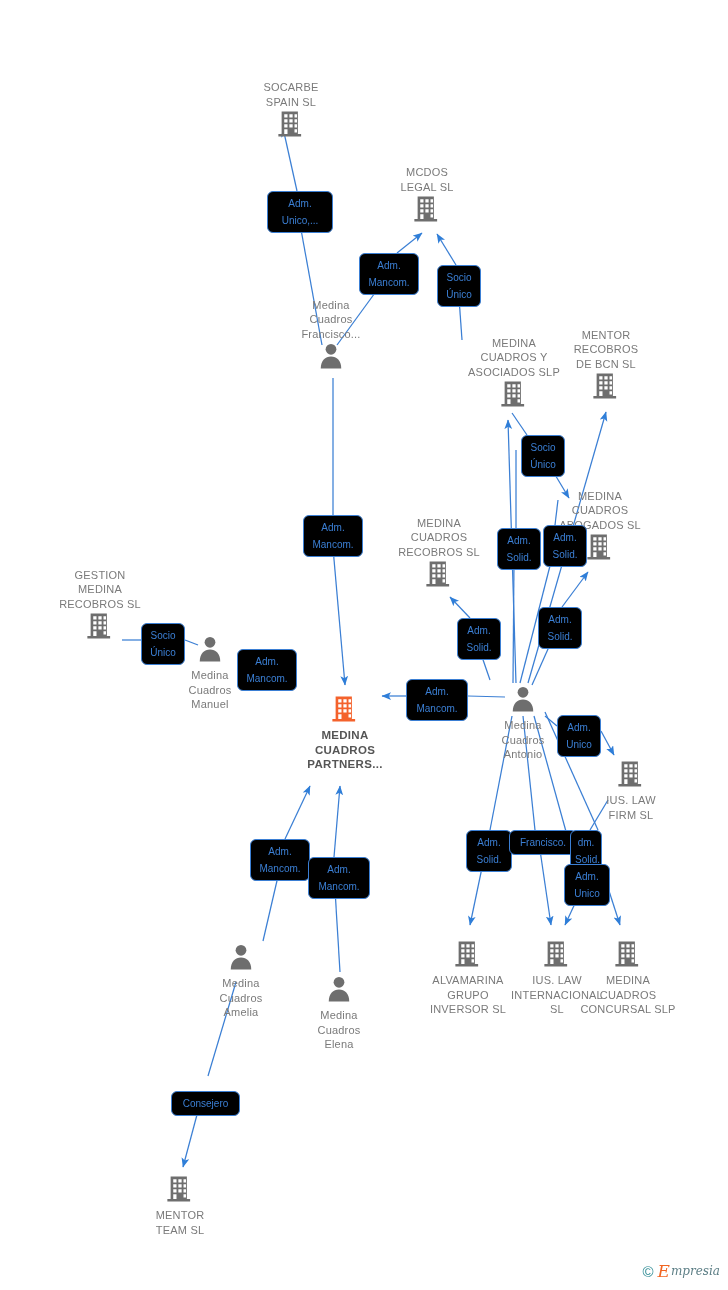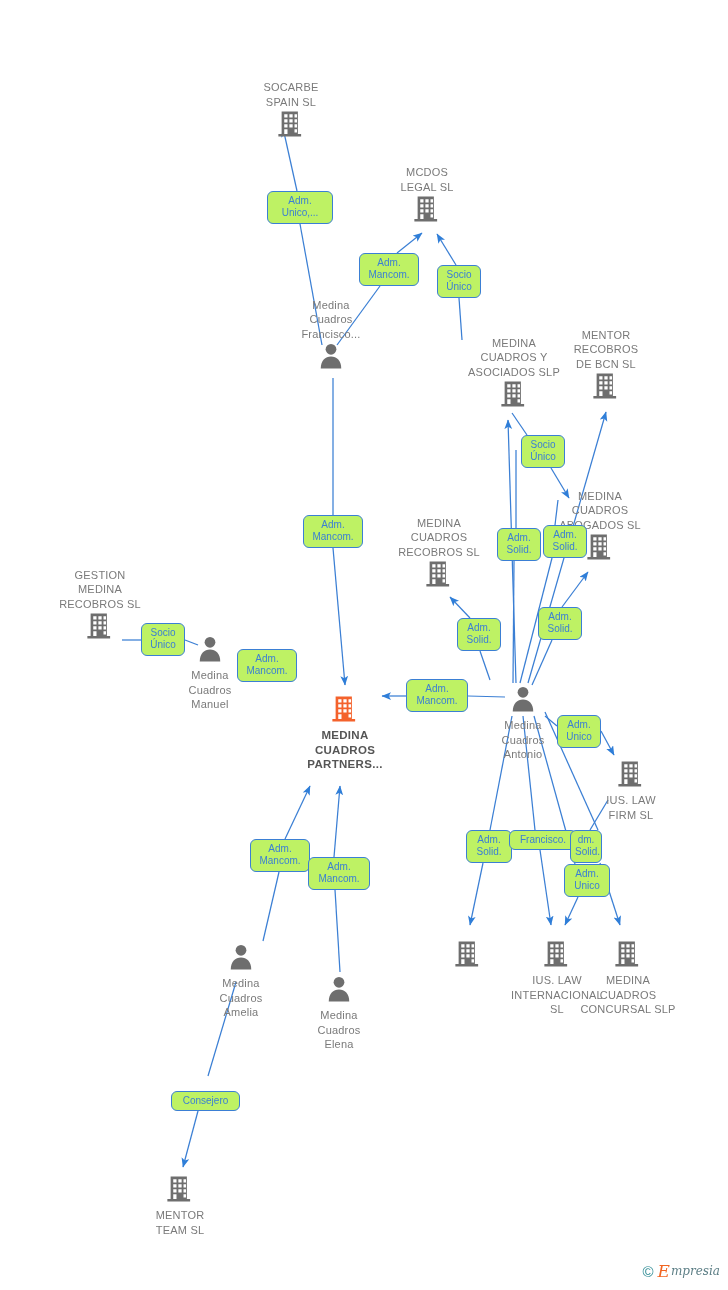--- a/index.html
+++ b/index.html
@@ -5,22 +5,22 @@
   html,body{margin:0;padding:0;background:#ffffff;}
   body{width:728px;height:1290px;position:relative;overflow:hidden;
        font-family:"Liberation Sans","DejaVu Sans",sans-serif;}
   #canvas{position:absolute;inset:0;width:728px;height:1290px;}
   .node{position:absolute;text-align:center;}
   .node .ico{display:block;margin:0 auto;}
   .node .lbl{display:block;font-size:11px;line-height:14.5px;color:#7a7a7a;
              letter-spacing:.2px;white-space:pre-line;}
   .node.center .lbl{color:#555;font-weight:bold;font-size:11.5px;letter-spacing:.3px;}
   .node.person .lbl{color:#7a7a7a;}
-  .edgebox{position:absolute;background:#bef264;border:1.4px solid #3b7fd4;
-           border-radius:6px;color:#3b7fd4;font-size:10px;line-height:12px;
+  .edgebox{position:absolute;background:#000000;border:1.4px solid #3b7fd4;
+           border-radius:6px;color:#3b7fd4;font-size:10px;line-height:17px;
            text-align:center;padding:3px 4px;white-space:pre-line;box-sizing:border-box;}
   .wm{position:absolute;right:8px;bottom:10px;display:flex;align-items:center;gap:4px;}
   .wm .c{color:#2e8b94;font-size:15px;line-height:15px;}
   .wm .e{color:#f26522;font-size:17px;font-style:italic;font-family:"DejaVu Serif",serif;line-height:17px;}
   .wm .rest{color:#5d7f86;font-size:12px;font-style:italic;font-family:"DejaVu Serif",serif;line-height:15px;margin-left:-3px;}
 </style>
 </head>
 <body>
 
 <svg id="canvas" viewBox="0 0 728 1290">
@@ -340,20 +340,23 @@
             <rect x="6.6" y="8.2" width="2.6" height="2.6"></rect>
             <rect x="10.7" y="8.2" width="2.6" height="2.6"></rect>
             <rect x="14.8" y="8.2" width="2.0" height="2.6"></rect>
             <rect x="6.6" y="12.2" width="2.6" height="2.6"></rect>
             <rect x="10.7" y="12.2" width="2.6" height="2.6"></rect>
             <rect x="14.8" y="12.2" width="2.0" height="2.6"></rect>
             <rect x="6.6" y="16.2" width="2.6" height="3.8"></rect>
             <rect x="14.8" y="16.2" width="2.0" height="2.6"></rect>
           </g>
         </svg></span>
+      <span class="lbl">ALVAMARINA
+GRUPO
+INVERSOR SL</span>
     </div>
     <div class="node company" style="left: 497px; width: 120px; top: 939px;">
       <span class="ico"><svg width="30" height="30" viewBox="0 0 24 24" fill="#6e6e6e">
           <path d="M4.5 2 h13 v18 h2.6 v2 H1.9 v-2 H4.5 Z"></path>
           <g fill="#fff">
             <rect x="6.6" y="4.2" width="2.6" height="2.6"></rect>
             <rect x="10.7" y="4.2" width="2.6" height="2.6"></rect>
             <rect x="14.8" y="4.2" width="2.0" height="2.6"></rect>
             <rect x="6.6" y="8.2" width="2.6" height="2.6"></rect>
             <rect x="10.7" y="8.2" width="2.6" height="2.6"></rect>

